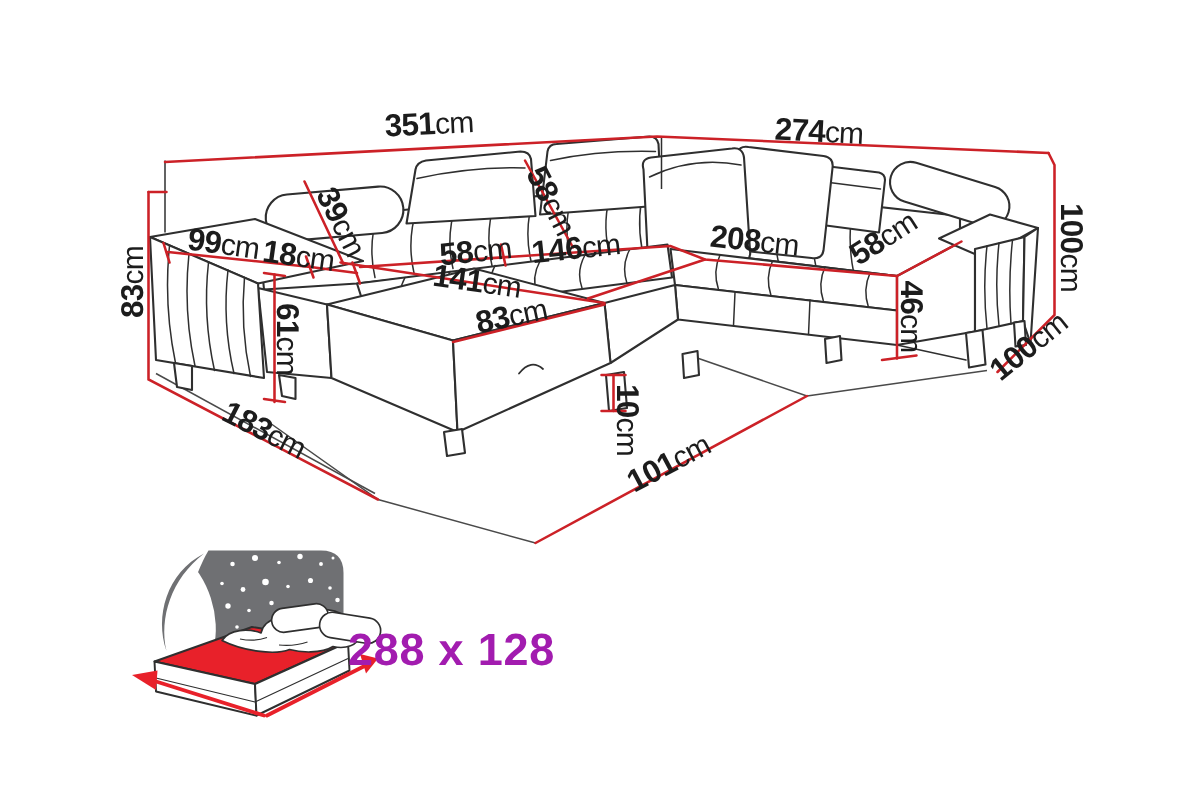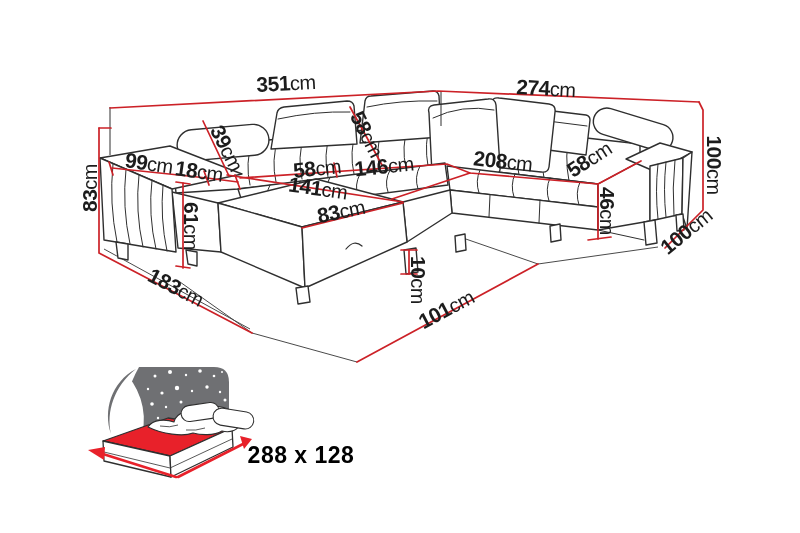--- a/index.html
+++ b/index.html
@@ -7,22 +7,22 @@
     position:relative;width:800px;height:533px;background:#ffffff;
     font-family:"Liberation Sans",sans-serif;overflow:hidden;
   }
   #art{position:absolute;left:0;top:0;width:800px;height:533px;}
   .dim{
     position:absolute;white-space:nowrap;color:#1c1c1c;
     font-size:21px;font-weight:700;letter-spacing:-0.5px;line-height:1;
   }
   .dim .u{font-weight:400;font-size:20px;}
   .sleep-size{
-    position:absolute;white-space:nowrap;color:#000000;
-    font-size:23px;font-weight:700;letter-spacing:0.5px;line-height:1;margin-top:21px;
+    position:absolute;white-space:nowrap;color:#a21caf;
+    font-size:30px;font-weight:700;letter-spacing:0.5px;line-height:1;
   }
 </style>
 </head>
 <body>
 
 <div id="stage">
 
   <svg id="art" viewBox="0 0 800 533" aria-hidden="true">
 
     <g stroke="#4a4a4a" stroke-width="1" fill="none">

